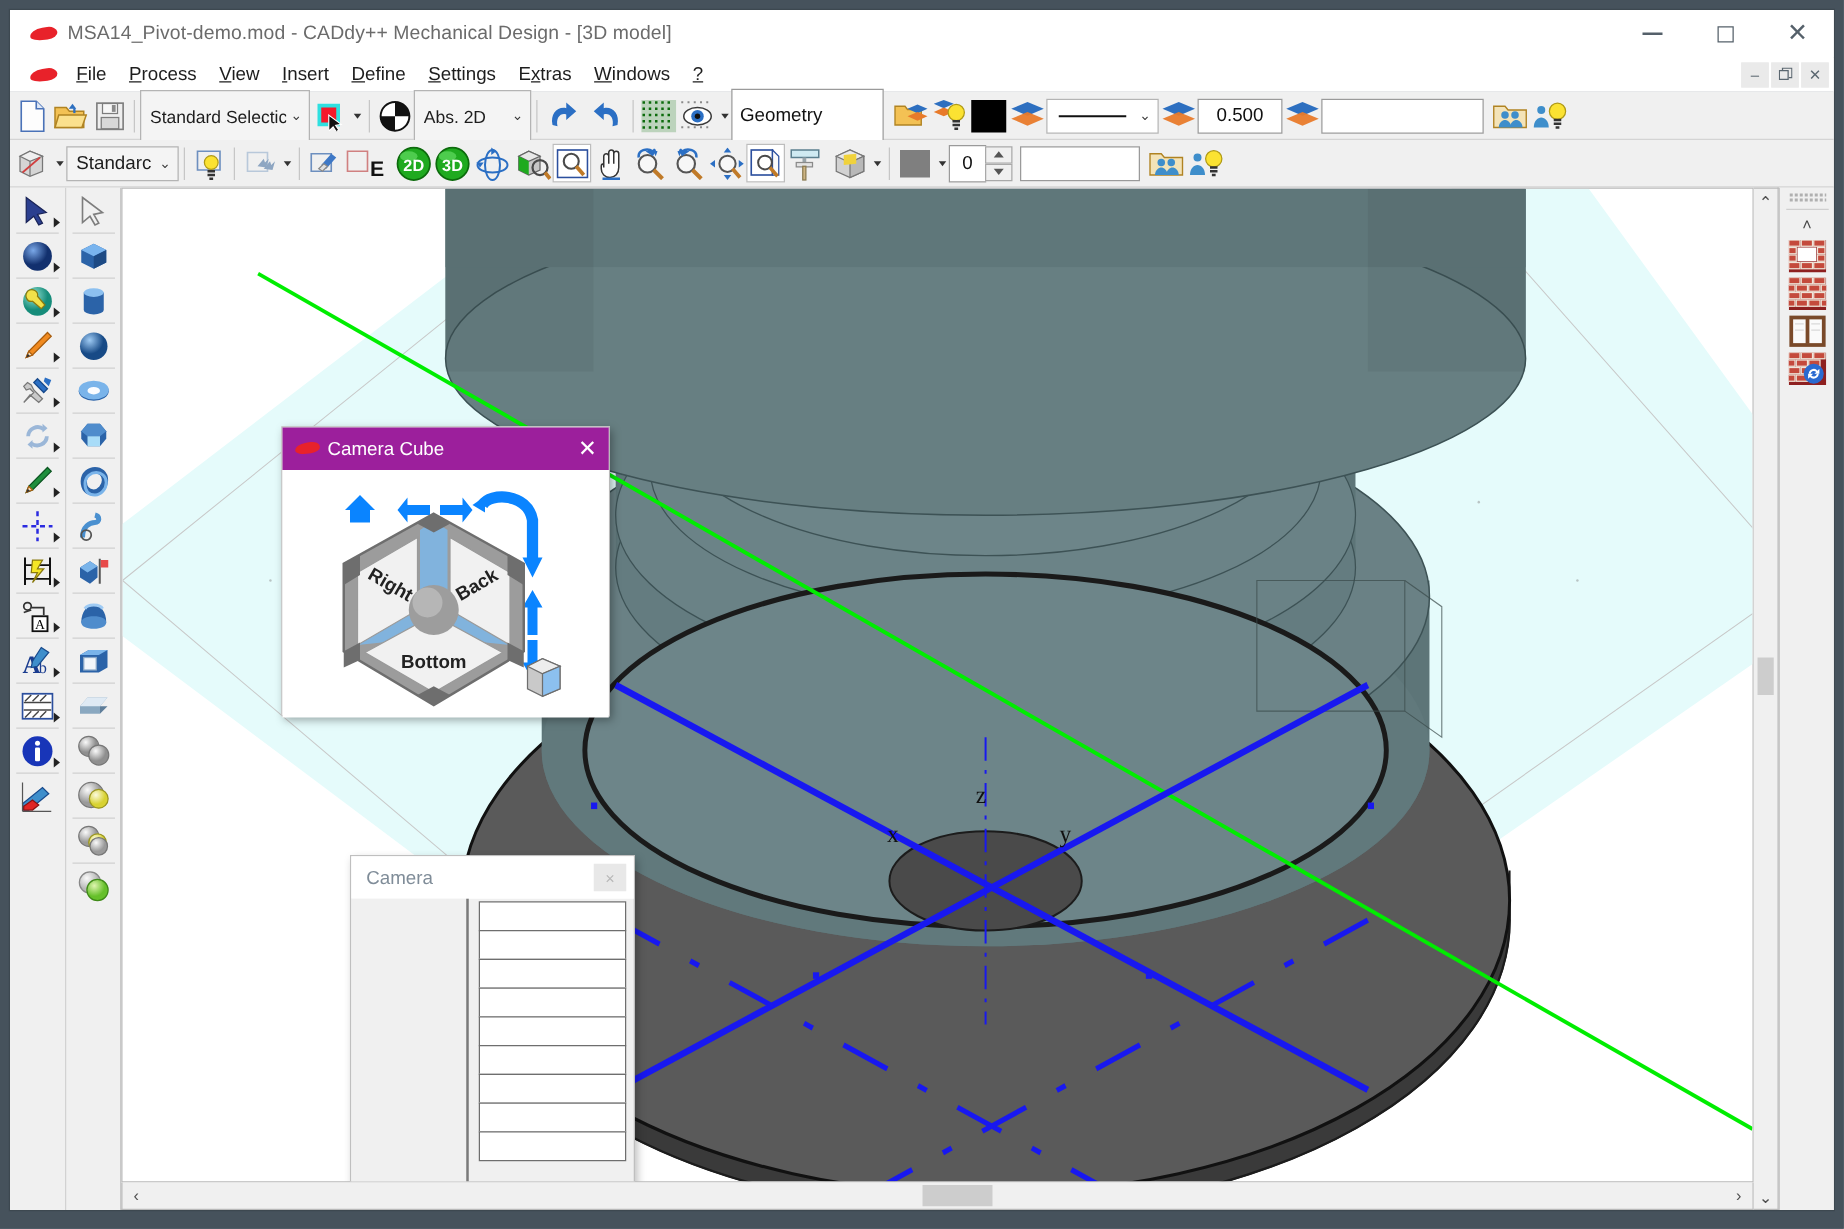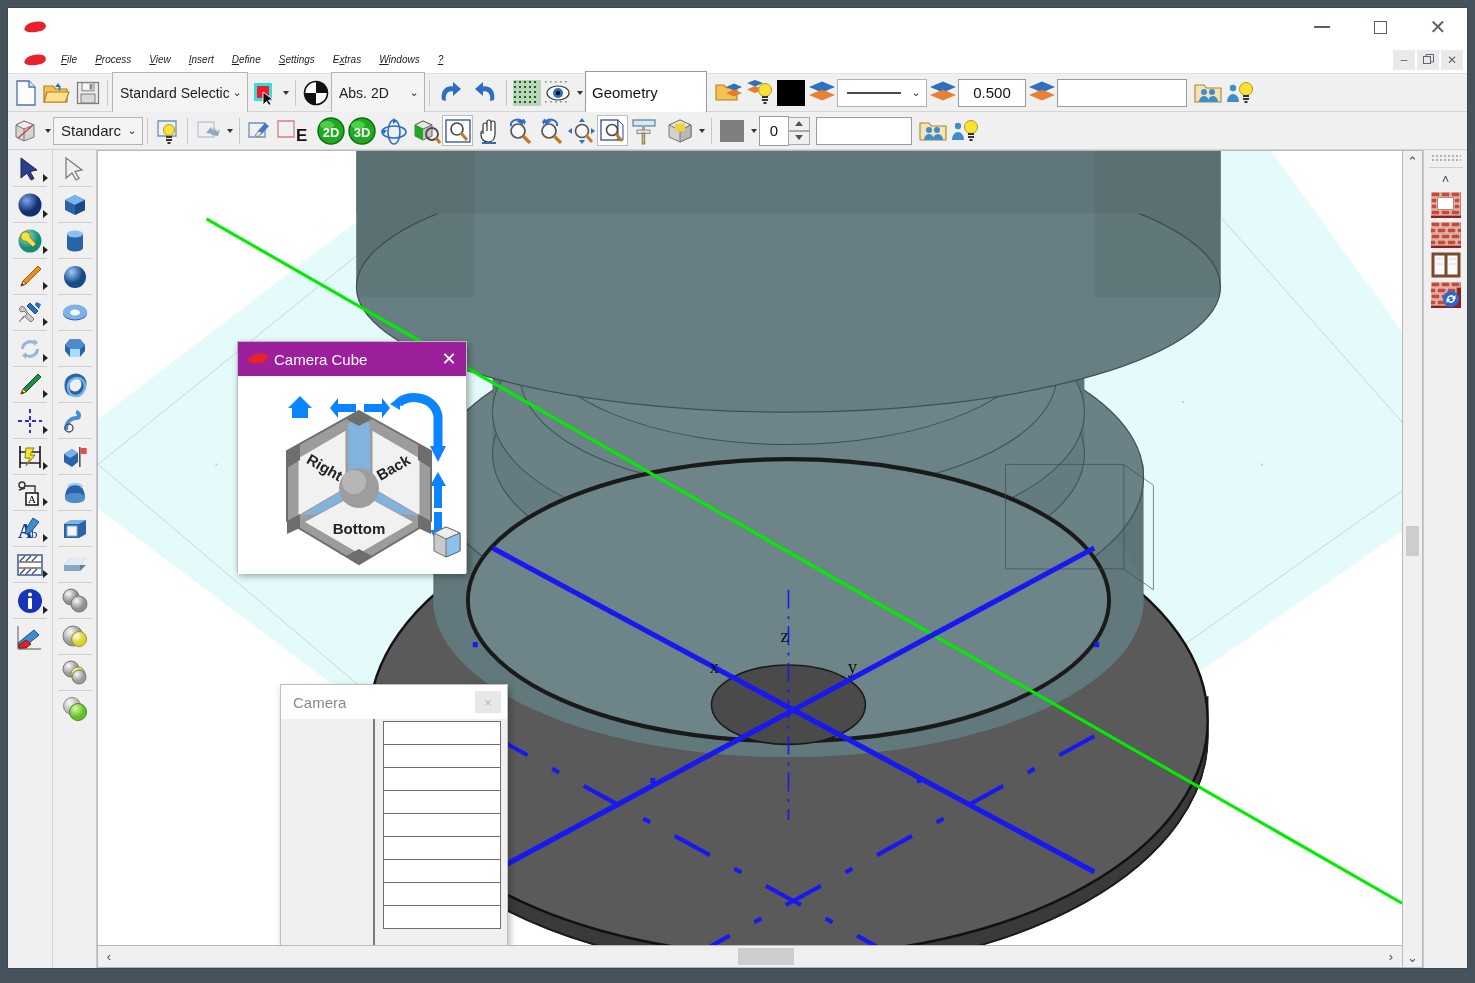--- a/index.html
+++ b/index.html
@@ -60,22 +60,22 @@
   .menu-logo {
     width: 22px; height: 12px; margin: 0 6px 0 16px; position: relative;
   }
   .menu-logo::before {
     content: ""; position: absolute; left: 0; top: 1px;
     width: 22px; height: 10px; background: #e8222a;
     border-radius: 55% 40% 45% 60% / 70% 60% 55% 45%;
     transform: rotate(-8deg);
   }
   .menu-item {
-    padding: 3px 9px; font-size: 10px; color: #1d1d1d;
-    cursor: default; white-space: nowrap; font-style: italic;
+    padding: 3px 9px; font-size: 15px; color: #1d1d1d;
+    cursor: default; white-space: nowrap;
   }
   .menu-item u { text-decoration: underline; }
   .mdibtns { margin-left: auto; display: flex; gap: 2px; padding-right: 4px; }
   .mdibtn {
     width: 22px; height: 20px; background: #eaeaea;
     display: flex; align-items: center; justify-content: center;
     color: #5b6770; font-size: 12px; border: 1px solid #eaeaea;
   }
 
   
@@ -207,24 +207,23 @@
   .sb-pane.a { width: 212px; }
   .sb-pane.b { flex: 1 1 auto; background: #ececec; margin-right: 220px;}
   .dslogo {
     position: absolute; right: 8px; top: 4px;
     width: 72px; height: 34px;
   }
 
   
   .camcube {
     position: absolute; left: 127px; top: 190px;
-    width: 230px; height: 232px; background: #fff;
+    width: 263px; height: 232px; background: #fff;
     box-shadow: 2px 3px 7px rgba(0,0,0,.35);
     border: 1px solid #b9b9b9;
-    margin-left: 12px;
   }
   .cc-title {
     height: 34px; background: #9c1f9c;
     display: flex; align-items: center; color: #fff;
     font-size: 15px; position: relative;
   }
   .cc-logo {
     width: 20px; height: 10px; margin: 0 6px 0 10px; position: relative;
   }
   .cc-logo::before {
@@ -266,20 +265,21 @@
   }
   .sp-row:first-child { margin-top: 0; }
 </style>
 </head>
 <body>
 
 <div id="app">
 
   <div class="titlebar">
     <div class="title-logo"></div>
+    <div class="title-text">MSA14_Pivot-demo.mod  -  CADdy++ Mechanical Design - [3D model]</div>
     <div class="winbtns">
       <div class="winbtn">
           <span class="wb-min"></span>
         </div>
       <div class="winbtn">
           <span class="wb-max"></span>
         </div>
       <div class="winbtn close">
           <span class="wb-cls">✕</span>
         </div>

